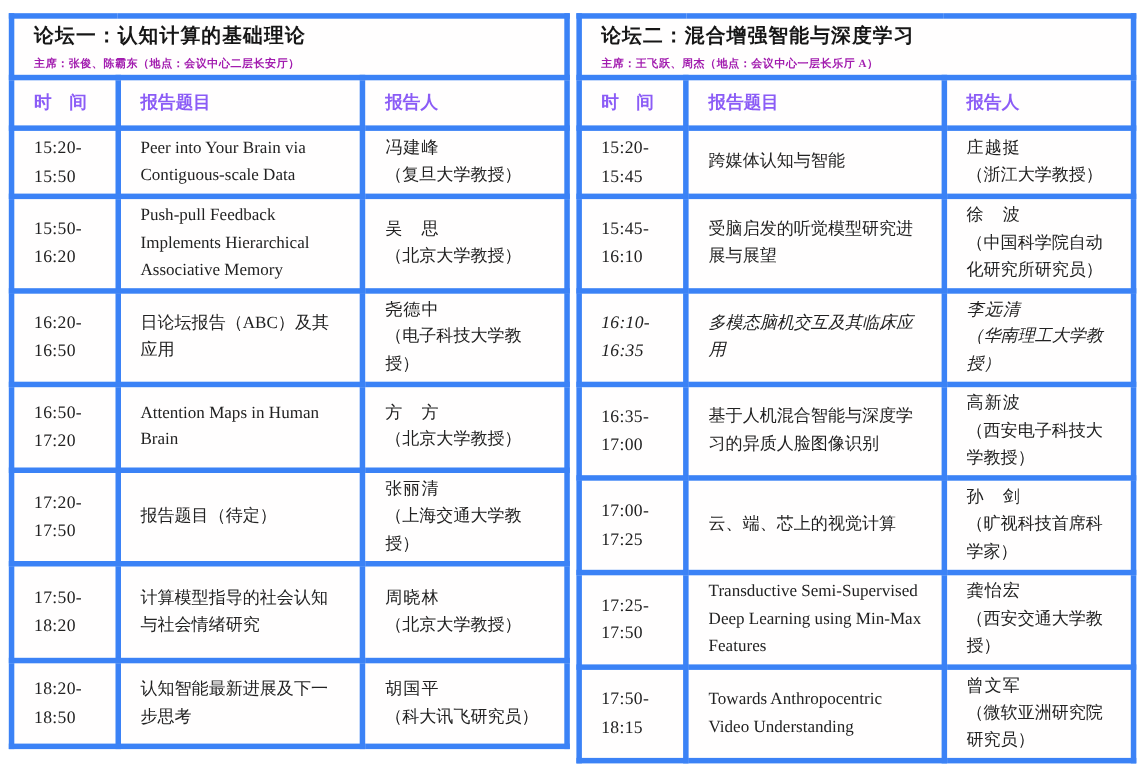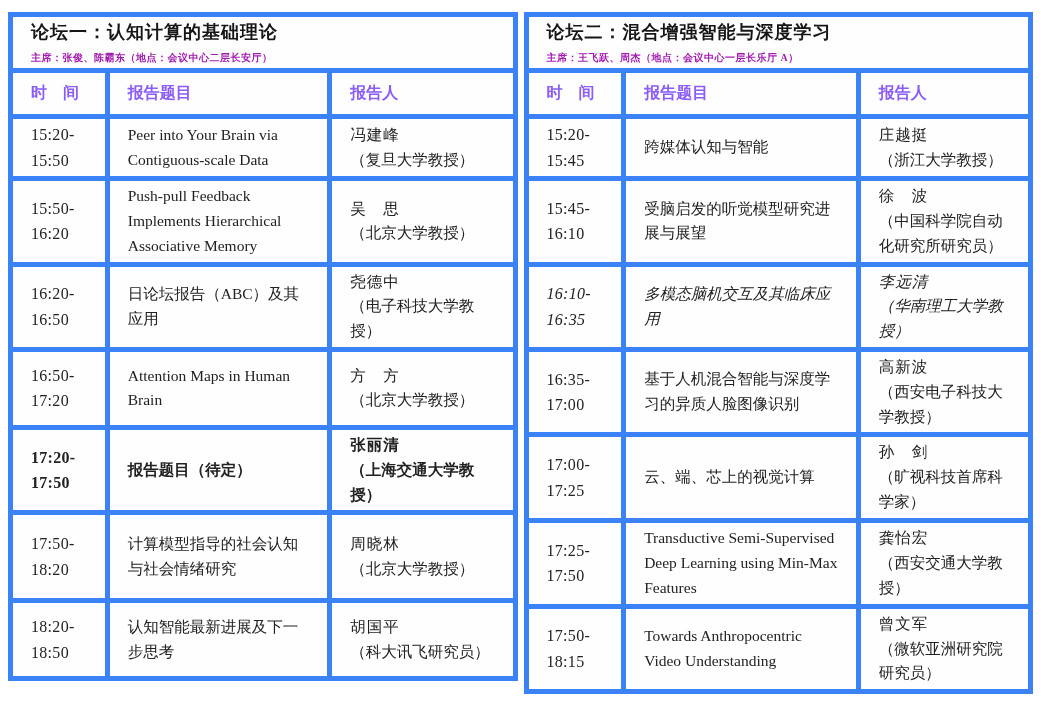--- a/index.html
+++ b/index.html
@@ -58,21 +58,21 @@
     line-height: 1.6;
     color: #222222;
   }
   td.time { font-size: 16px; letter-spacing: 0.3px; }
   .spk-name { letter-spacing: 1px; }
   
   #t1 tbody tr:nth-child(1) { height: 55px; }
   #t1 tbody tr:nth-child(2) { height: 80px; }
   #t1 tbody tr:nth-child(3) { height: 52px; border-radius: 11px; }
   #t1 tbody tr:nth-child(4) { height: 78px; }
-  #t1 tbody tr:nth-child(5) { height: 80px; font-weight: bold; }
+  #t1 tbody tr:nth-child(5) { height: 80px; }
   #t1 tbody tr:nth-child(6) { height: 88px; }
   #t1 tbody tr:nth-child(7) { height: 78px; }
   #t2 tbody tr:nth-child(1) { height: 55px; margin-left: 25px; }
   #t2 tbody tr:nth-child(2) { height: 78px; }
   #t2 tbody tr:nth-child(3) { height: 54px; font-style: italic; }
   #t2 tbody tr:nth-child(4) { height: 80px; }
   #t2 tbody tr:nth-child(5) { height: 80px; }
   #t2 tbody tr:nth-child(6) { height: 86px; }
   #t2 tbody tr:nth-child(7) { height: 78px; }
 </style>

